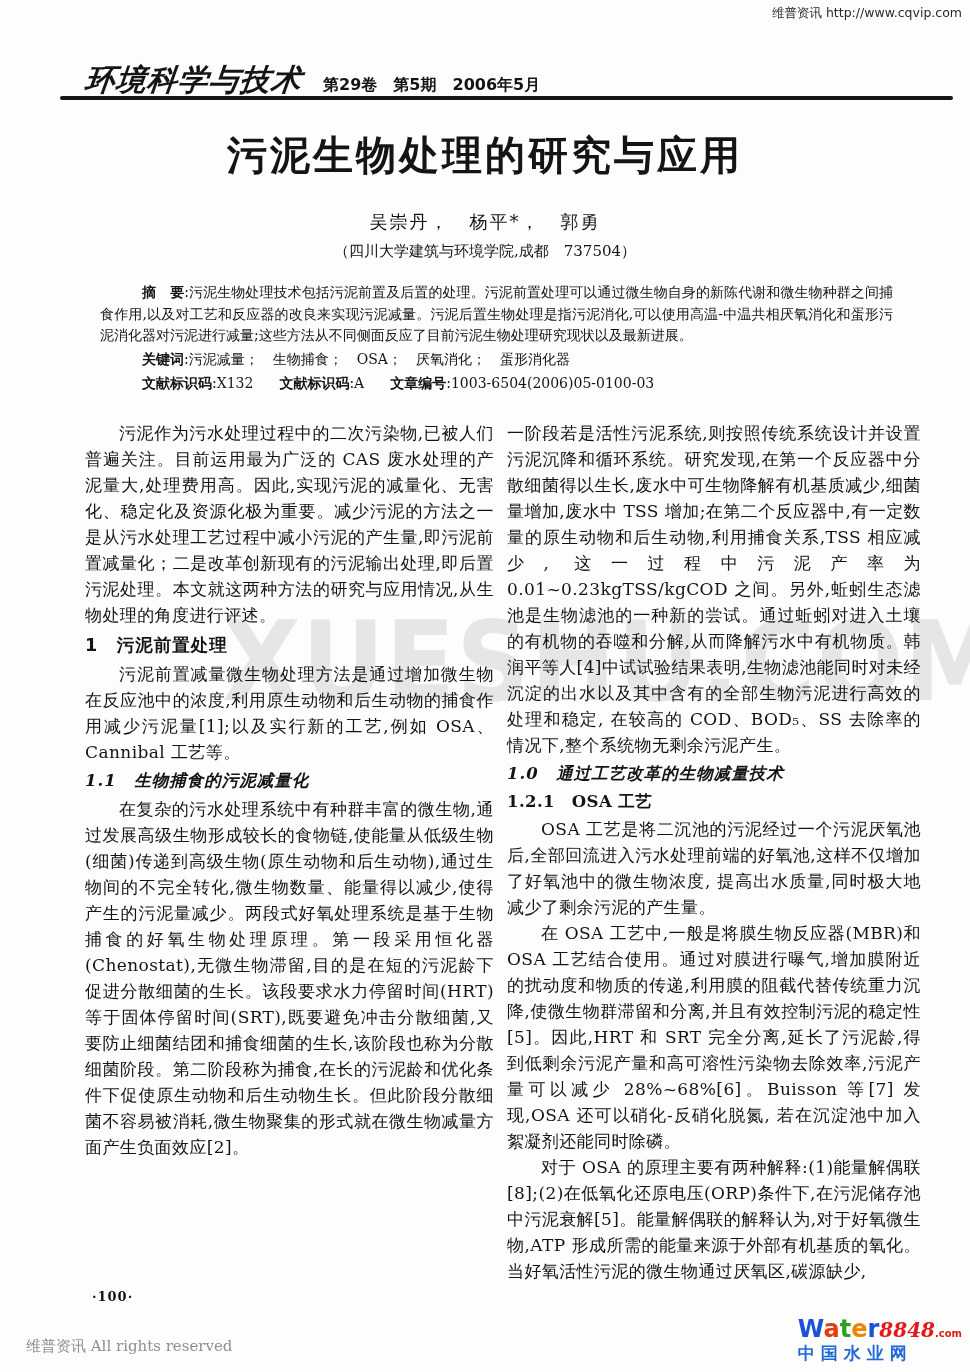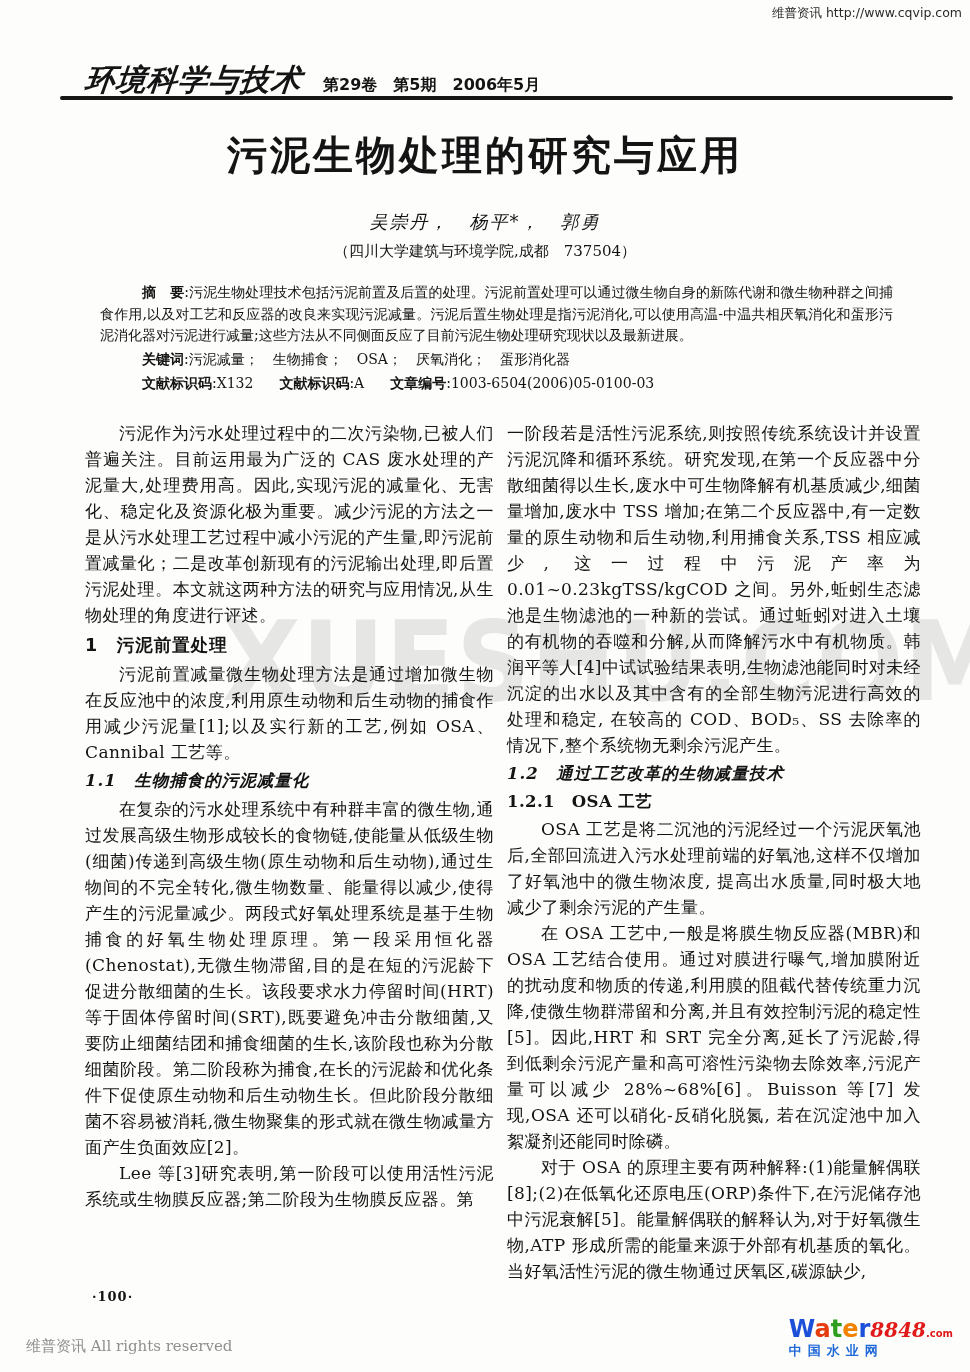--- a/index.html
+++ b/index.html
@@ -16,21 +16,21 @@
                 transform:skewX(-6deg);display:inline-block;}
   .issue-info{font-size:16px;font-weight:bold;margin-left:16px;
               font-family:"DejaVu Sans","Liberation Sans",sans-serif;}
   .header-rule{position:absolute;left:60px;top:96px;width:893px;height:4px;background:#161616;border-radius:2px;}
 
   
   .title{position:absolute;left:0;top:128px;width:100%;margin:0;text-align:center;
          font-size:40px;font-weight:bold;letter-spacing:3px;
          font-family:"DejaVu Sans","Liberation Sans",sans-serif;}
   .authors{position:absolute;left:0;top:210px;width:100%;text-align:center;
-           font-size:18px;font-style:italic;letter-spacing:2px;}
+           font-size:18px;letter-spacing:2px;}
   .affiliation{position:absolute;left:0;top:242px;width:100%;text-align:center;font-size:15px;}
 
   
   .abstract{position:absolute;left:100px;top:282px;width:793px;font-size:14px;line-height:21.5px;text-align:justify;}
   .abstract p{margin:0;}
   .abs-first{text-indent:42px;}
   .lbl{font-weight:bold;font-family:"DejaVu Sans","Liberation Sans",sans-serif;}
   .kw-line{text-indent:42px;margin-top:2px!important;}
   .meta{text-indent:42px;margin-top:3px!important;}
   .gap{margin-left:26px;}
@@ -54,32 +54,32 @@
 
   
   .footnote{position:absolute;left:85px;top:1210px;width:414px;font-size:13.5px;line-height:20px;z-index:2;}
   .fn-rule{width:382px;height:2px;background:#161616;margin-bottom:8px;}
   .footnote p{margin:0 0 2px 0;text-align:justify;}
 
   .page-num{position:absolute;left:92px;top:1289px;font-size:13px;font-weight:bold;letter-spacing:1px;}
 
   
   .footer-left{position:absolute;left:26px;top:1330px;font-size:15px;color:#8f8f8f;margin-top:7px;}
-  .logo{position:absolute;right:17px;top:1316px;text-align:left;line-height:1.1;
+  .logo{position:absolute;right:8px;top:1316px;text-align:left;line-height:1.1;
         font-family:"DejaVu Sans","Liberation Sans",sans-serif;}
   .logo-line1{white-space:nowrap;}
   .lw{font-size:24px;font-weight:bold;}
   .c0,.c4{color:#1c50d8;}
   .c1{color:#e63c0f;}
   .c2{color:#2e9e1f;}
   .c3{color:#f08200;}
   .l8848{font-size:20px;font-weight:bold;font-style:italic;color:#e11919;
          font-family:"DejaVu Serif","Liberation Serif",serif;}
   .lcom{font-size:10px;font-weight:bold;color:#e11919;}
-  .logo-line2{font-size:13px;font-weight:bold;color:#1e68d8;letter-spacing:6px;margin-top:2px;}
+  .logo-line2{font-size:17px;font-weight:bold;color:#1e68d8;letter-spacing:6px;margin-top:2px;}
 </style>
 </head>
 <body>
 
 <div class="page">
 
   <div class="vip-top">维普资讯 http://www.cqvip.com</div>
 
   <div class="journal-header">
     <span class="journal-logo">环境科学与技术</span>
@@ -98,26 +98,25 @@
     <p class="kw-line"><span class="lbl">关键词</span><span>:污泥减量；　生物捕食；　OSA；　厌氧消化；　蛋形消化器</span></p>
     <p class="meta"><span class="lbl">文献标识码</span><span>:X132</span><span class="lbl gap">文献标识码</span><span>:A</span><span class="lbl gap">文章编号</span><span>:1003-6504(2006)05-0100-03</span></p>
   </div>
 
   <div class="col col-left">
     <p class="indent">污泥作为污水处理过程中的二次污染物,已被人们普遍关注。目前运用最为广泛的 CAS 废水处理的产泥量大,处理费用高。因此,实现污泥的减量化、无害化、稳定化及资源化极为重要。减少污泥的方法之一是从污水处理工艺过程中减小污泥的产生量,即污泥前置减量化；二是改革创新现有的污泥输出处理,即后置污泥处理。本文就这两种方法的研究与应用情况,从生物处理的角度进行评述。</p>
     <h2 class="h-sec">1　污泥前置处理</h2>
     <p class="indent">污泥前置减量微生物处理方法是通过增加微生物在反应池中的浓度,利用原生动物和后生动物的捕食作用减少污泥量[1];以及实行新的工艺,例如 OSA、Cannibal 工艺等。</p>
     <h3 class="h-sub">1.1　生物捕食的污泥减量化</h3>
     <p class="indent">在复杂的污水处理系统中有种群丰富的微生物,通过发展高级生物形成较长的食物链,使能量从低级生物(细菌)传递到高级生物(原生动物和后生动物),通过生物间的不完全转化,微生物数量、能量得以减少,使得产生的污泥量减少。两段式好氧处理系统是基于生物捕食的好氧生物处理原理。第一段采用恒化器(Chenostat),无微生物滞留,目的是在短的污泥龄下促进分散细菌的生长。该段要求水力停留时间(HRT)等于固体停留时间(SRT),既要避免冲击分散细菌,又要防止细菌结团和捕食细菌的生长,该阶段也称为分散细菌阶段。第二阶段称为捕食,在长的污泥龄和优化条件下促使原生动物和后生动物生长。但此阶段分散细菌不容易被消耗,微生物聚集的形式就在微生物减量方面产生负面效应[2]。</p>
-    <p class="indent">Lee 等[3]研究表明,第一阶段可以使用活性污泥系统或生物膜反应器;第二阶段为生物膜反应器。第</p>
   </div>
 
   <div class="col col-right">
     <p>一阶段若是活性污泥系统,则按照传统系统设计并设置污泥沉降和循环系统。研究发现,在第一个反应器中分散细菌得以生长,废水中可生物降解有机基质减少,细菌量增加,废水中 TSS 增加;在第二个反应器中,有一定数量的原生动物和后生动物,利用捕食关系,TSS 相应减少, 这一过程中污泥产率为 0.01~0.23kgTSS/kgCOD 之间。另外,蚯蚓生态滤池是生物滤池的一种新的尝试。通过蚯蚓对进入土壤的有机物的吞噬和分解,从而降解污水中有机物质。韩润平等人[4]中试试验结果表明,生物滤池能同时对未经沉淀的出水以及其中含有的全部生物污泥进行高效的处理和稳定, 在较高的 COD、BOD₅、SS 去除率的情况下,整个系统物无剩余污泥产生。</p>
-    <h3 class="h-sub">1.2　通过工艺改革的生物减量技术</h3>
+    <h3 class="h-sub">1.0　通过工艺改革的生物减量技术</h3>
     <h4 class="h-sub2">1.2.1　OSA 工艺</h4>
     <p class="indent">OSA 工艺是将二沉池的污泥经过一个污泥厌氧池后,全部回流进入污水处理前端的好氧池,这样不仅增加了好氧池中的微生物浓度, 提高出水质量,同时极大地减少了剩余污泥的产生量。</p>
     <p class="indent">在 OSA 工艺中,一般是将膜生物反应器(MBR)和 OSA 工艺结合使用。通过对膜进行曝气,增加膜附近的扰动度和物质的传递,利用膜的阻截代替传统重力沉降,使微生物群滞留和分离,并且有效控制污泥的稳定性[5]。因此,HRT 和 SRT 完全分离,延长了污泥龄,得到低剩余污泥产量和高可溶性污染物去除效率,污泥产量可以减少 28%~68%[6]。Buisson 等[7] 发现,OSA 还可以硝化-反硝化脱氮, 若在沉淀池中加入絮凝剂还能同时除磷。</p>
     <p class="indent">对于 OSA 的原理主要有两种解释:(1)能量解偶联[8];(2)在低氧化还原电压(ORP)条件下,在污泥储存池中污泥衰解[5]。能量解偶联的解释认为,对于好氧微生物,ATP 形成所需的能量来源于外部有机基质的氧化。当好氧活性污泥的微生物通过厌氧区,碳源缺少,</p>
   </div>
 
 
   <div class="page-num">·100·</div>
 
   <div class="footer-left">维普资讯 All rights reserved</div>

